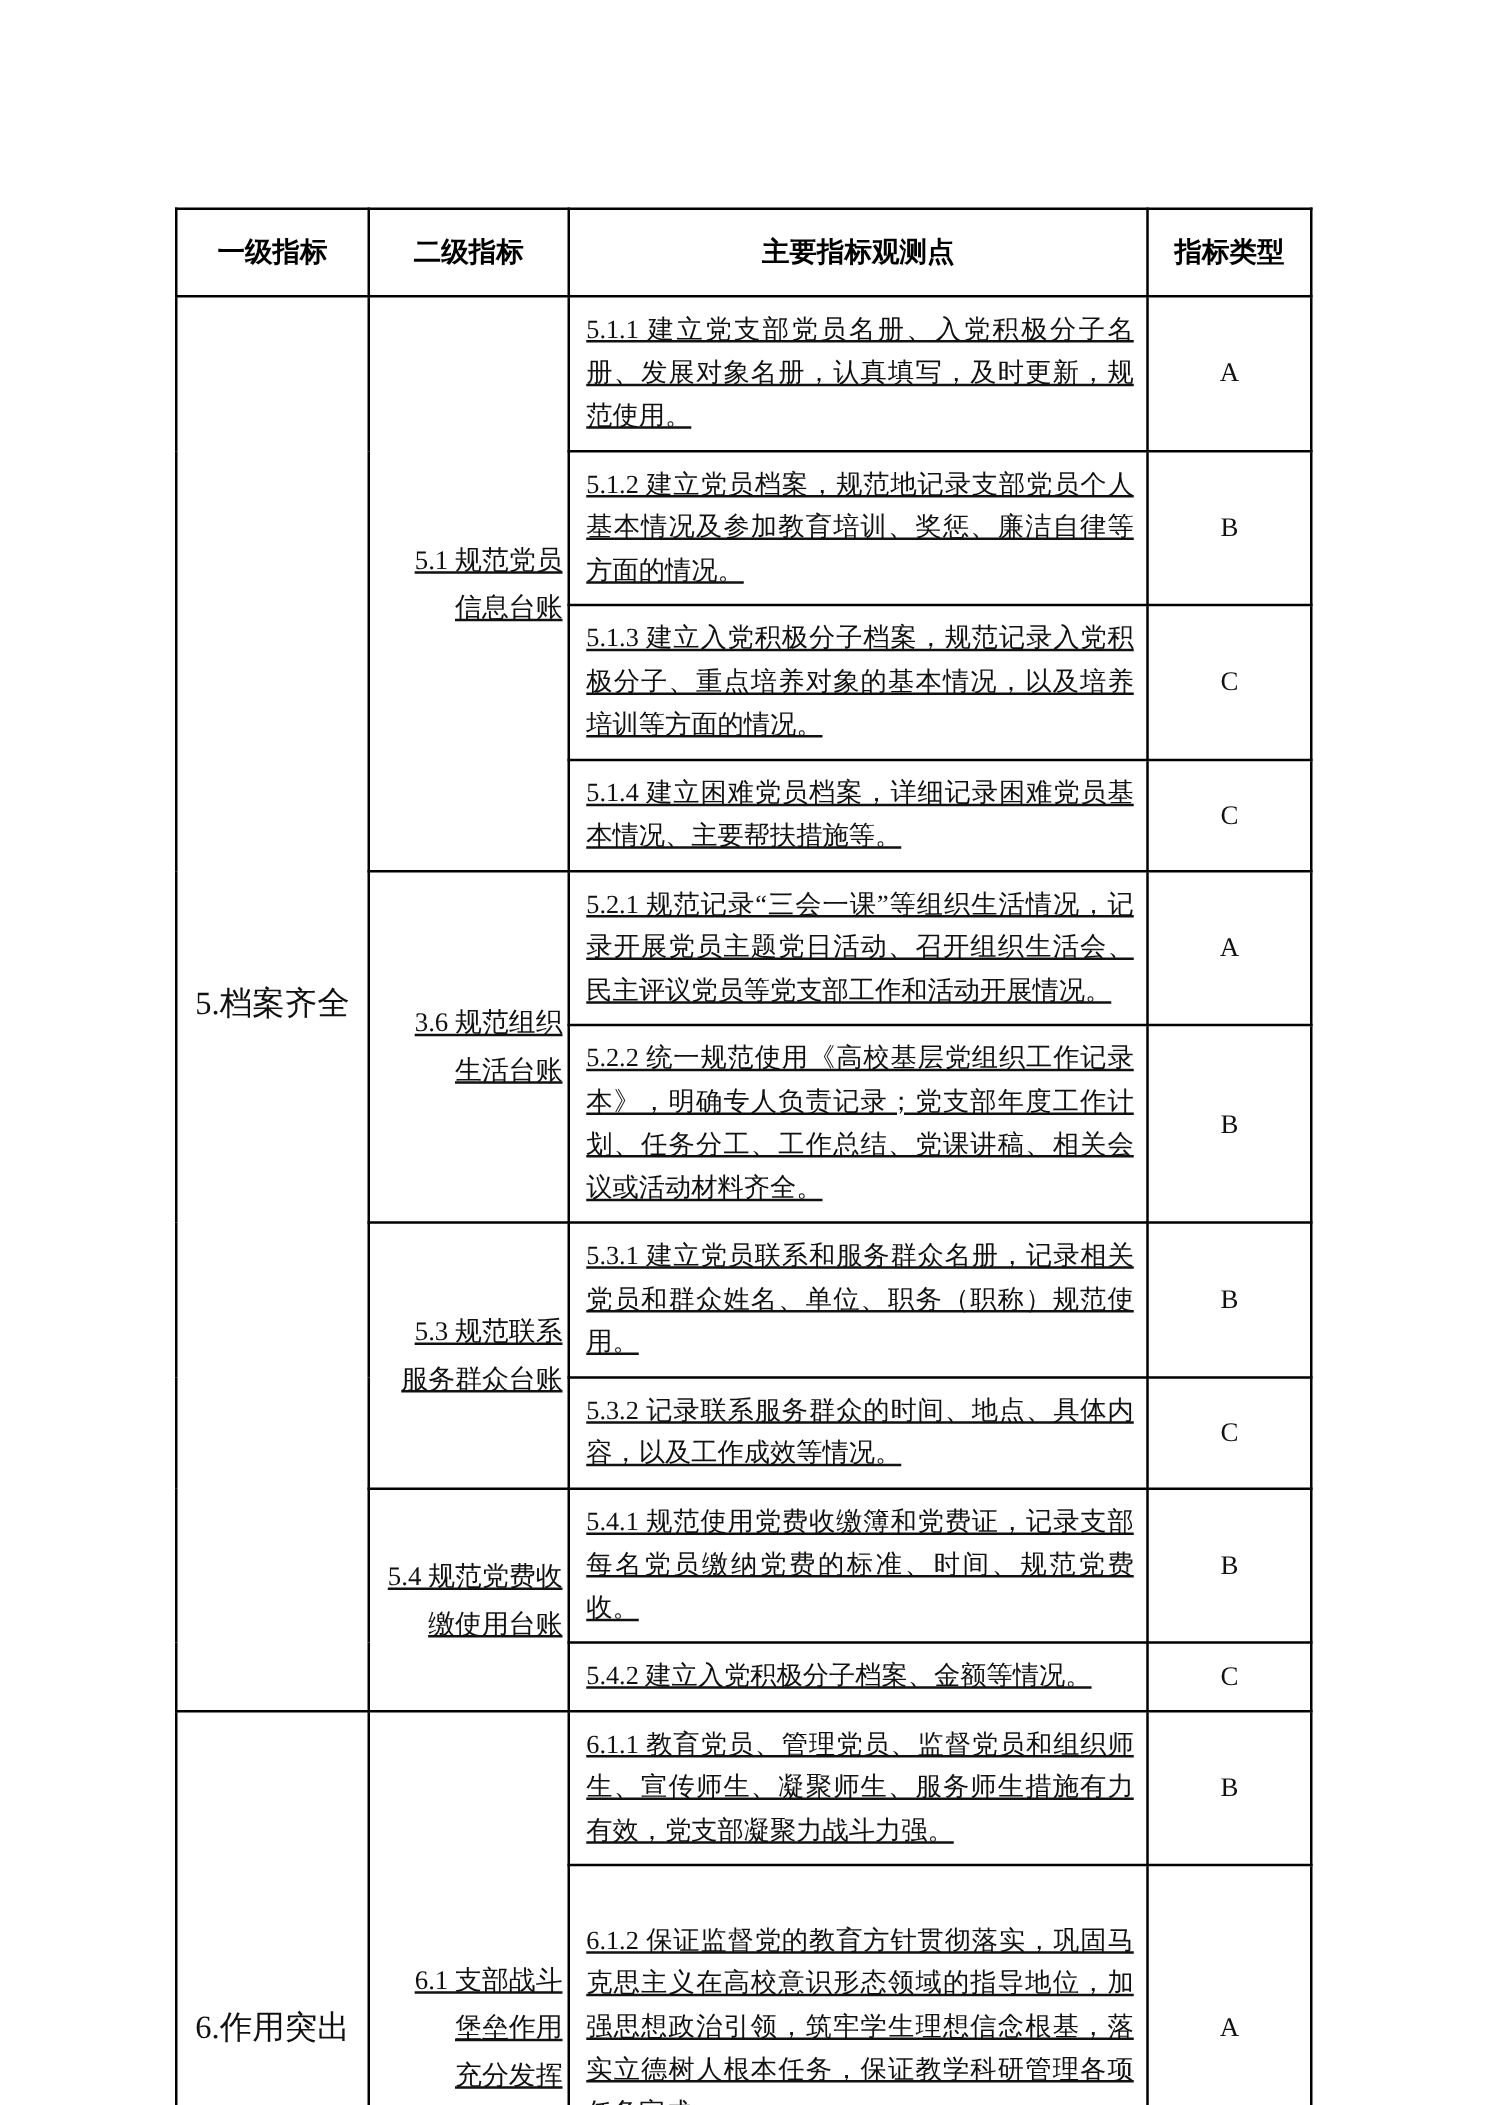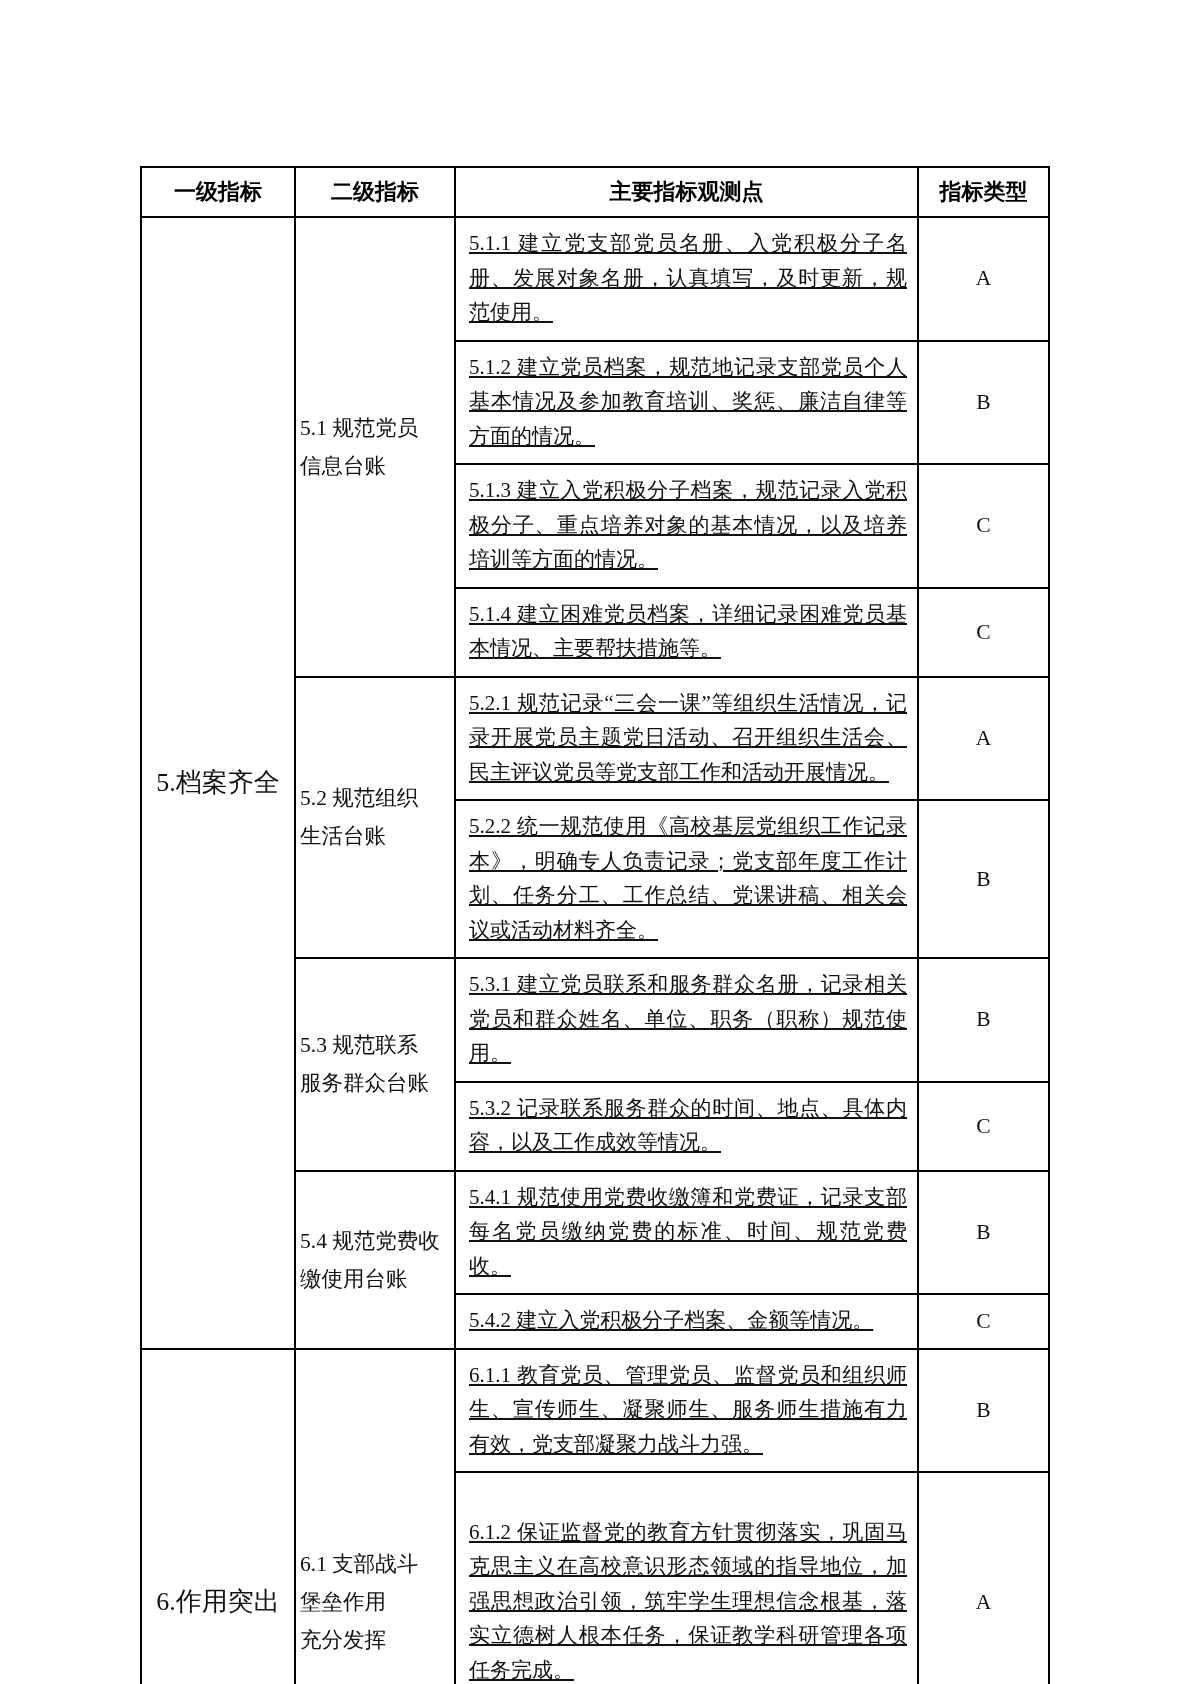--- a/index.html
+++ b/index.html
@@ -37,36 +37,37 @@
     border: 2px solid #000000;
     vertical-align: middle;
     overflow: hidden;
   }
   .indicator-table th {
     font-family: "Liberation Sans", "DejaVu Sans", sans-serif;
     font-weight: bold;
     font-size: 22px;
     height: 44px;
     text-align: center;
-    padding: 2px 4px;
+    padding: 12px 4px;
     color: #000000;
   }
   td.lv1 {
     text-align: center;
     font-size: 26px;
     line-height: 36px;
     padding: 2px 4px;
     white-space: pre-line;
   }
   td.lv2 {
-    text-align: left;
+    text-align: right;
     font-size: 21.5px;
     line-height: 38px;
     padding: 2px 4px;
     white-space: pre-line;
+    text-decoration: underline;
   }
   td.obs {
     font-size: 21px;
     line-height: 34.5px;
     text-align: justify;
     text-justify: inter-ideograph;
     padding: 8px 10px 10px 13px;
     text-decoration: underline;
   }
   td.typ {
@@ -109,21 +110,21 @@
       <tr style="height:107px;">
         <td class="obs">5.1.3 建立入党积极分子档案，规范记录入党积极分子、重点培养对象的基本情况，以及培养培训等方面的情况。</td>
         <td class="typ">C</td>
       </tr>
       <tr style="height:71px;">
         <td class="obs">5.1.4 建立困难党员档案，详细记录困难党员基本情况、主要帮扶措施等。</td>
         <td class="typ">C</td>
       </tr>
 
       <tr style="height:104px;">
-        <td class="lv2" rowspan="2">5.2 规范组织
+        <td class="lv2" rowspan="2">3.6 规范组织
 生活台账</td>
         <td class="obs">5.2.1 规范记录“三会一课”等组织生活情况，记录开展党员主题党日活动、召开组织生活会、民主评议党员等党支部工作和活动开展情况。</td>
         <td class="typ">A</td>
       </tr>
       <tr style="height:138px;">
         <td class="obs">5.2.2 统一规范使用《高校基层党组织工作记录本》，明确专人负责记录；党支部年度工作计划、任务分工、工作总结、党课讲稿、相关会议或活动材料齐全。</td>
         <td class="typ">B</td>
       </tr>
 
       <tr style="height:102px;">

